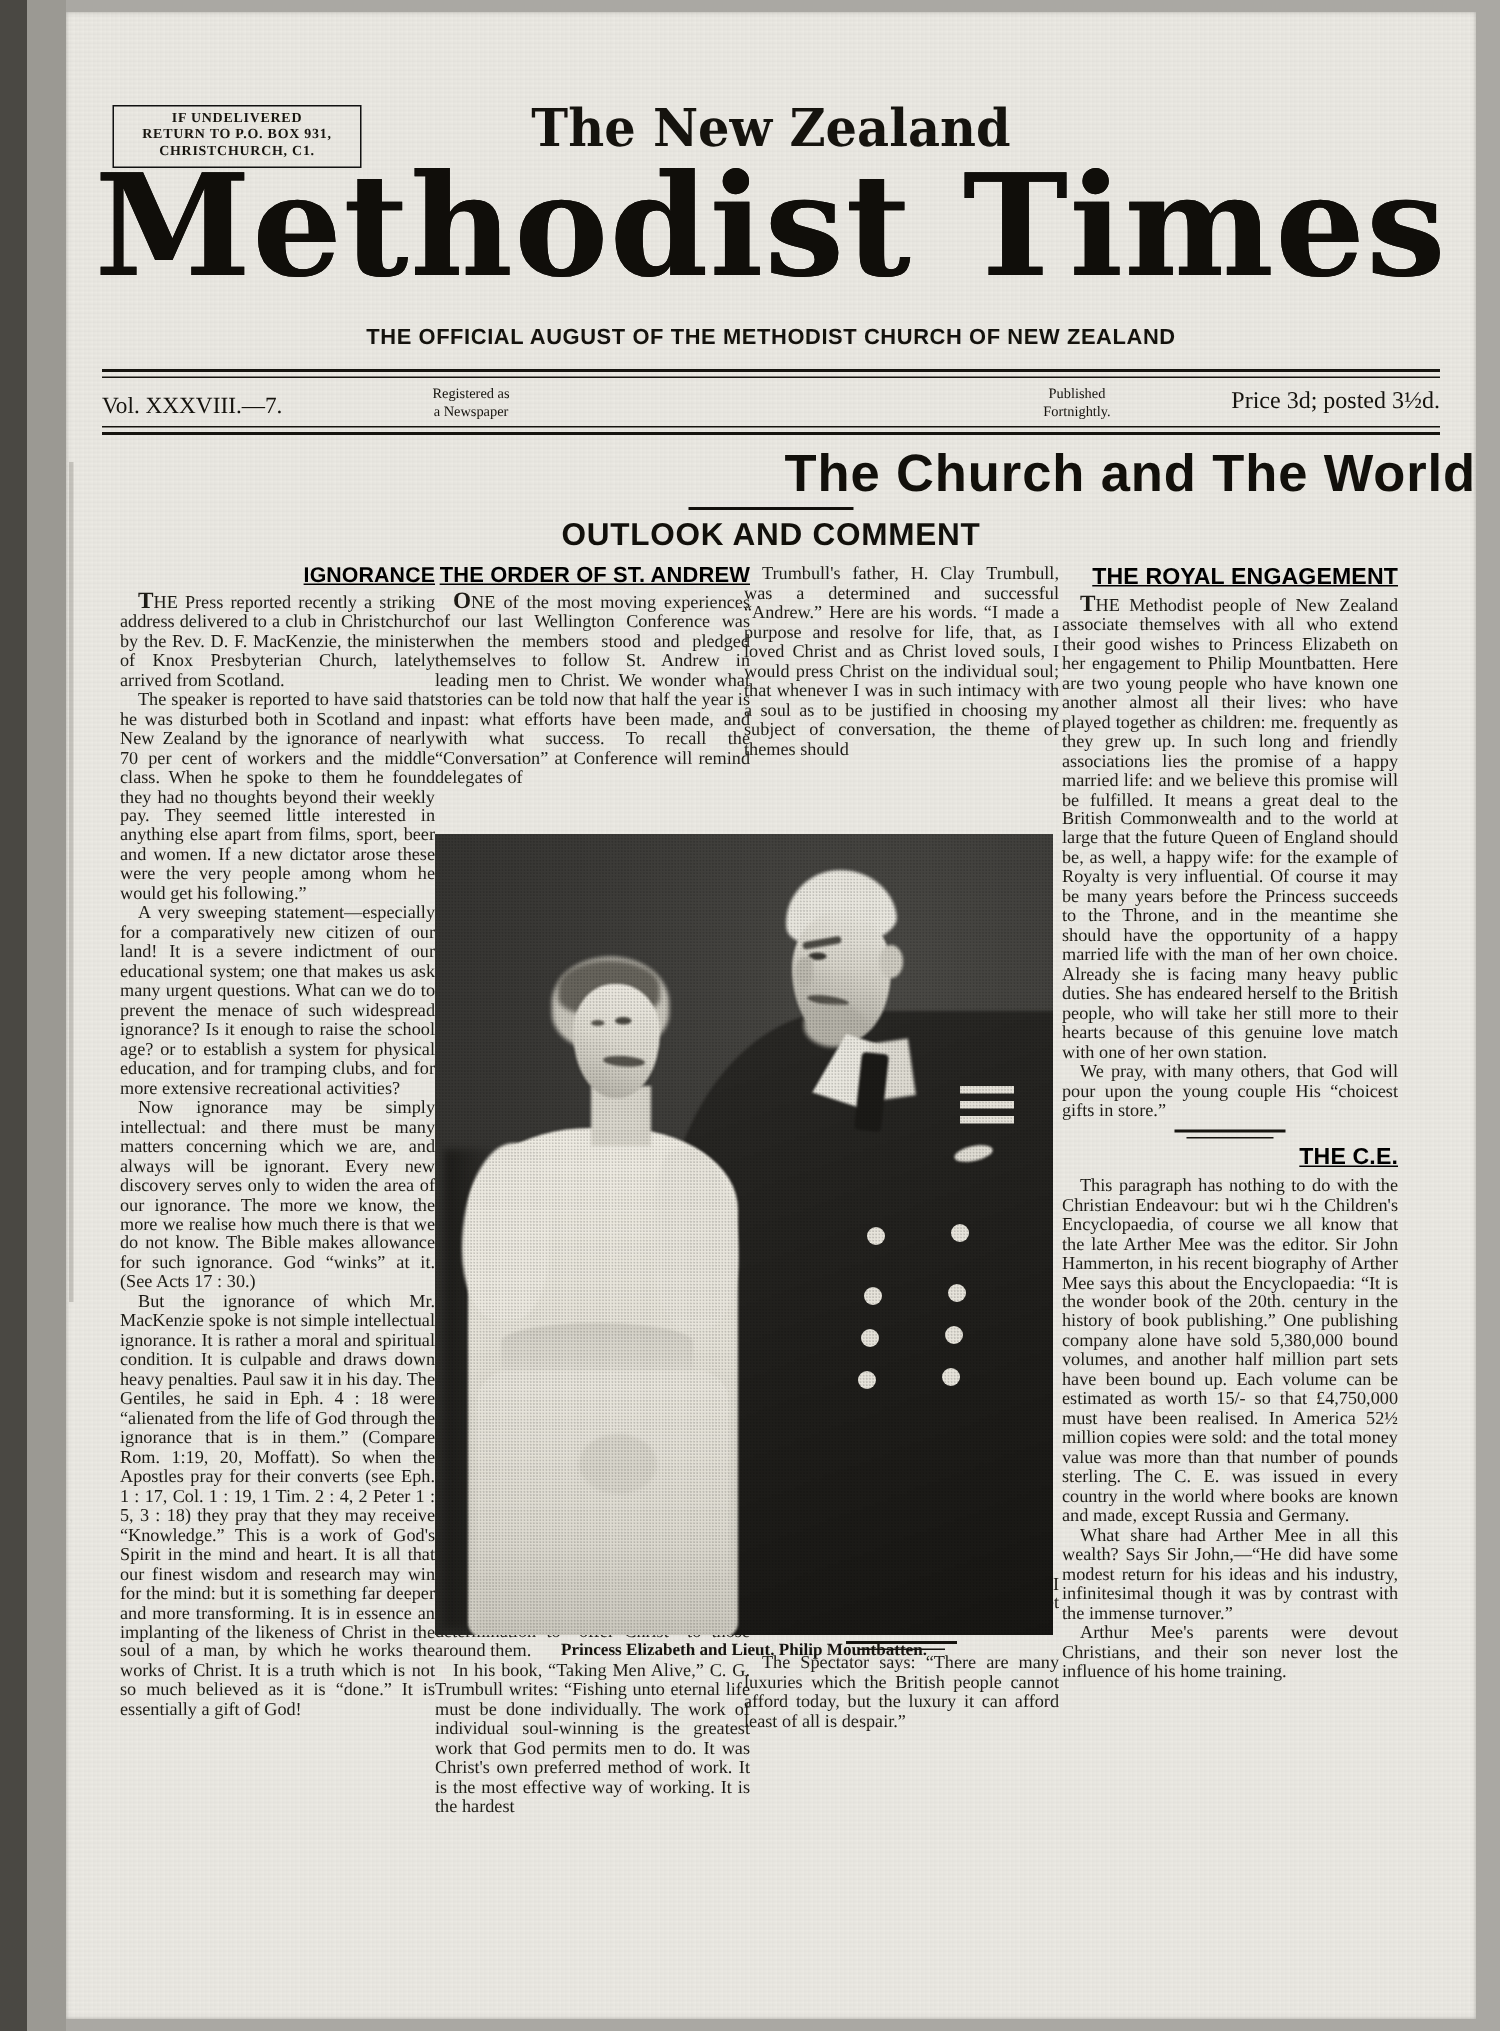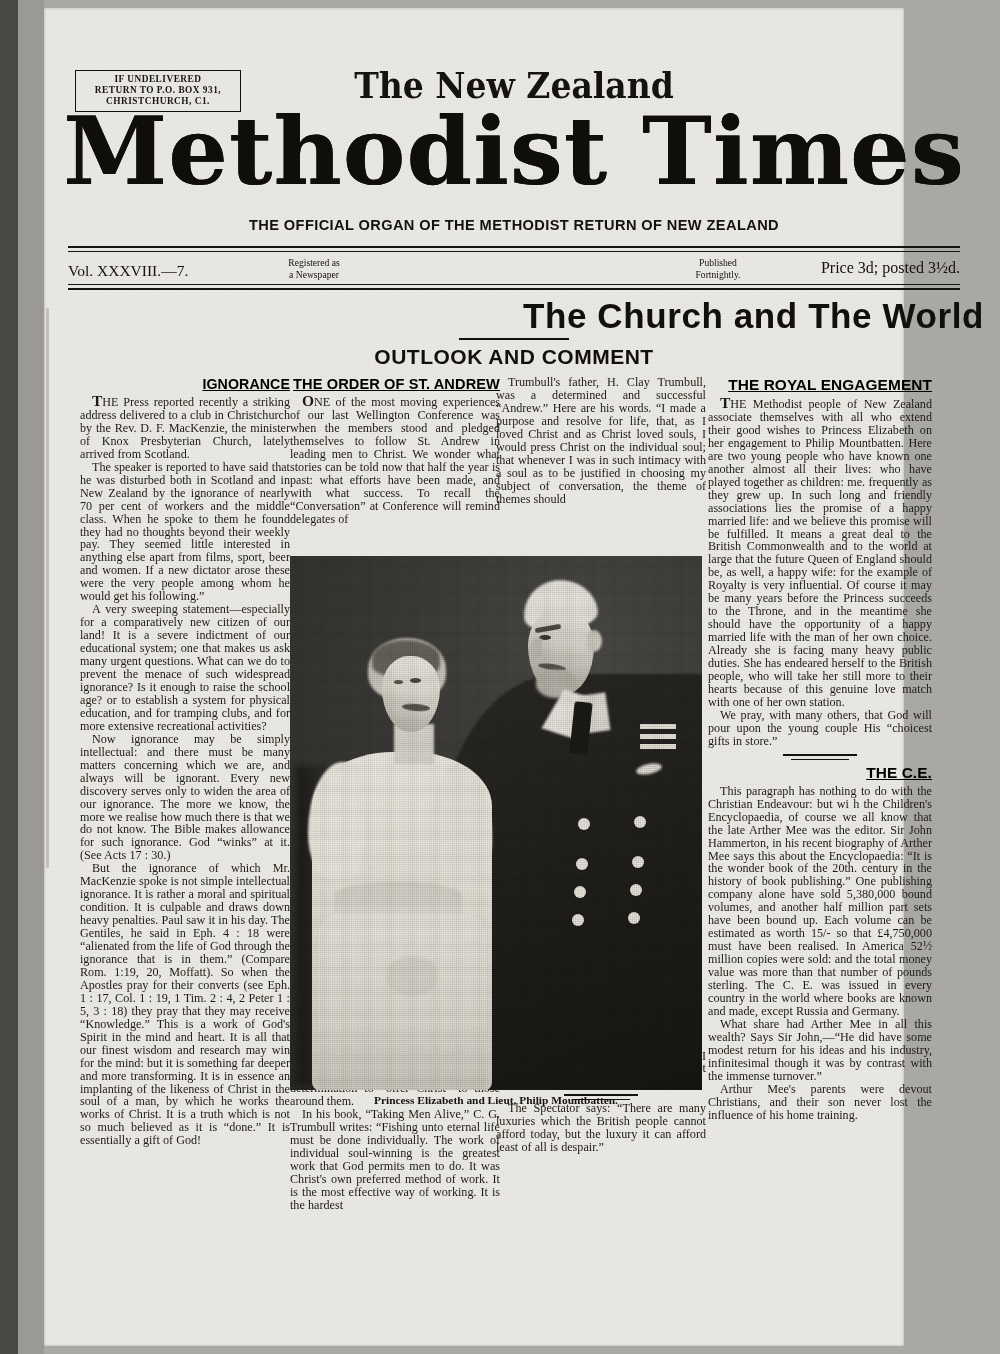--- a/index.html
+++ b/index.html
@@ -16,21 +16,21 @@
   }
   #darkleft{
     position:absolute;left:0;top:0;width:18px;height:1354px;
     background:#4a4843;
   }
   #greyband{
     position:absolute;left:18px;top:0;width:26px;height:1354px;
     background:#9b9993;
   }
   #page{
-    position:absolute;left:44px;top:8px;width:860px;height:1338px;
+    position:absolute;left:44px;top:8px;width:940px;height:1338px;
     background:#eceae4;
     box-shadow:0 0 3px rgba(0,0,0,.25) inset;
   }
   .grain{
     position:absolute;left:0;top:0;right:0;bottom:0;
     background-image:
       repeating-linear-gradient(0deg, rgba(0,0,0,.022) 0px, rgba(0,0,0,0) 2px, rgba(0,0,0,.018) 3px),
       repeating-linear-gradient(90deg, rgba(0,0,0,.015) 0px, rgba(0,0,0,0) 3px);
     pointer-events:none;mix-blend-mode:multiply;
   }
@@ -288,21 +288,21 @@
     <div class="grain"></div>
 
     <div id="undeliv">
       <div>IF UNDELIVERED</div>
       <div>RETURN TO P.O. BOX 931,</div>
       <div>CHRISTCHURCH, C1.</div>
     </div>
 
     <div id="mast-small">The New Zealand</div>
     <div id="mast-big">Methodist Times</div>
-    <div id="mast-sub">THE OFFICIAL ORGAN OF THE METHODIST RETURN OF NEW ZEALAND</div>
+    <div id="mast-sub">THE OFFICIAL AUGUST OF THE METHODIST CHURCH OF NEW ZEALAND</div>
 
     <div class="rule" id="r1"></div>
     <div class="rule" id="r2"></div>
     <div class="rule" id="r3"></div>
     <div class="rule" id="r4"></div>
 
     <div id="folio">
       <div class="folio-cell" id="f-vol">Vol. XXXVIII.—7.</div>
       <div class="folio-cell" id="f-reg" style="white-space:pre-line">Registered as
 a Newspaper</div>

